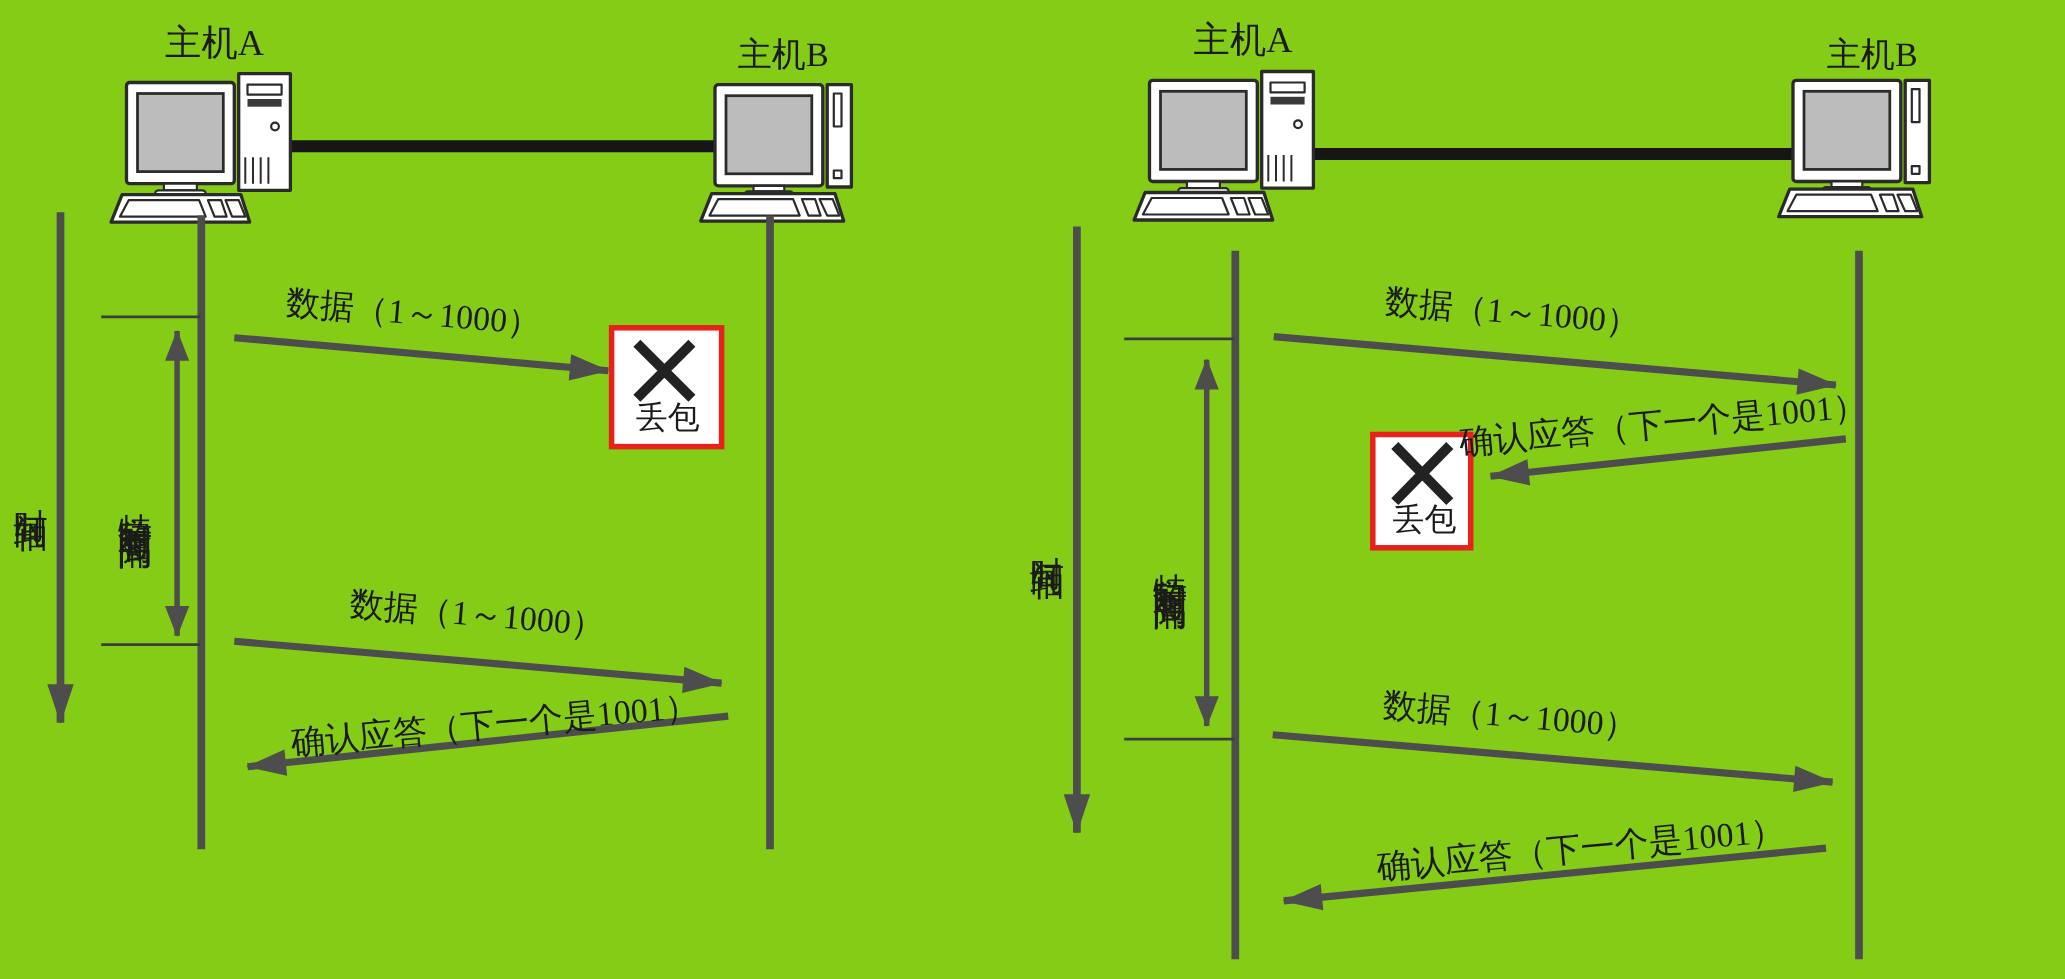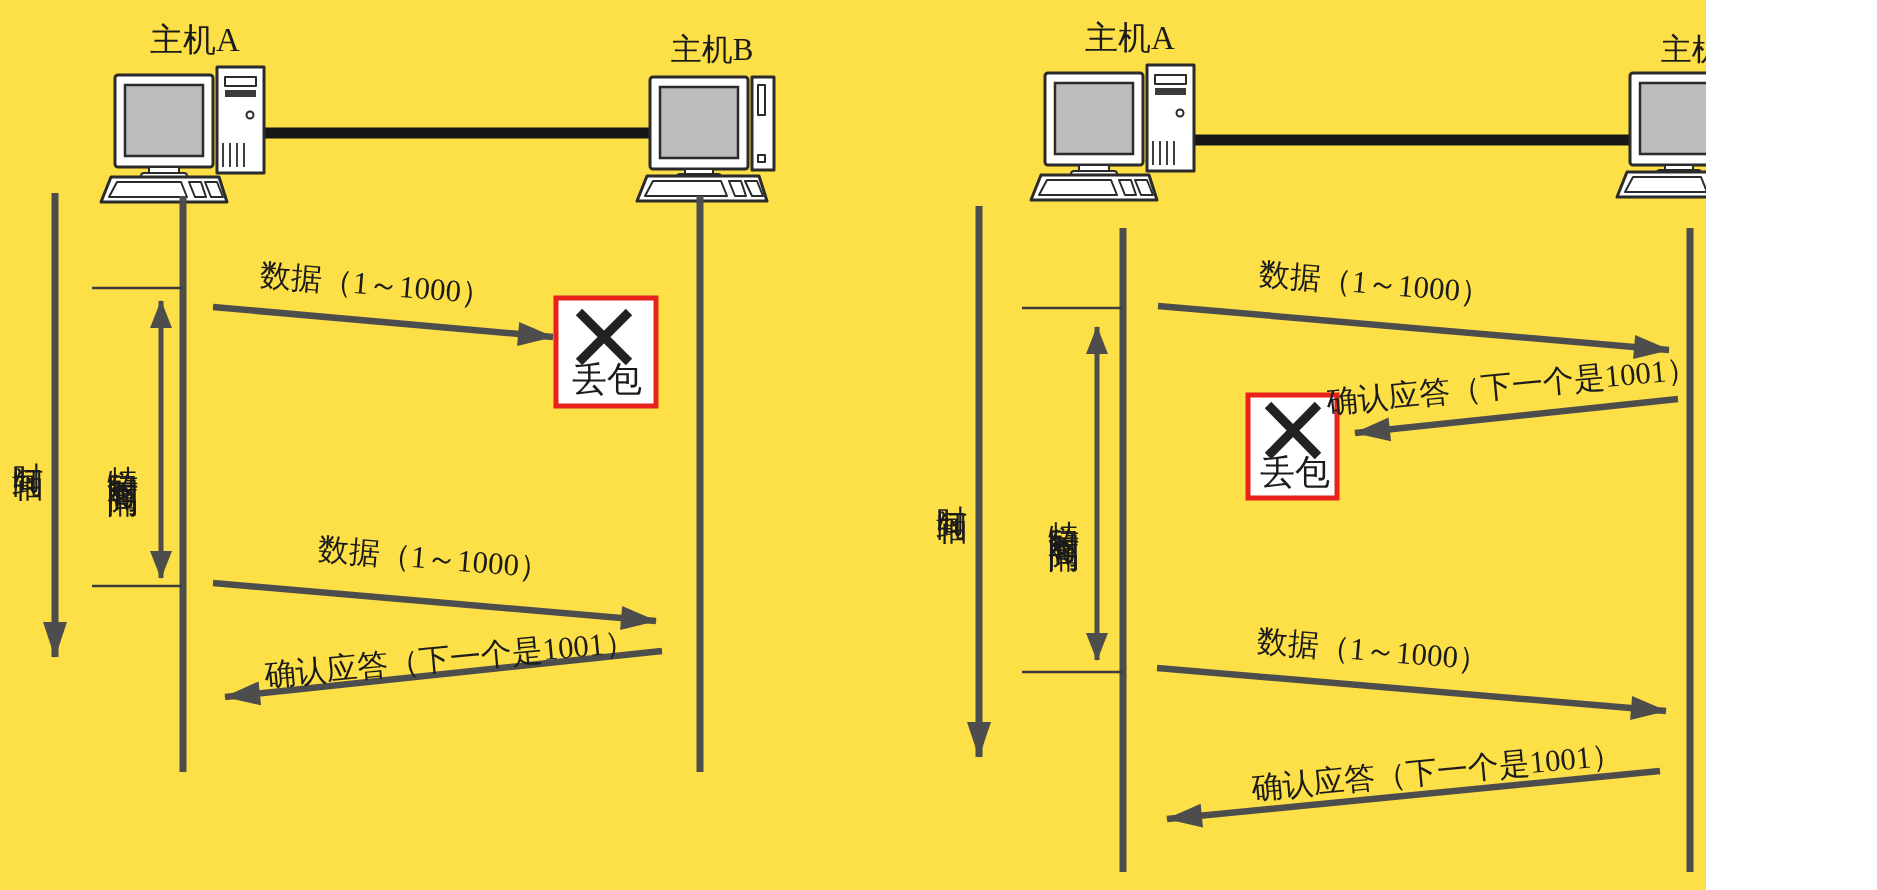--- a/index.html
+++ b/index.html
@@ -1,25 +1,25 @@
 <!DOCTYPE html>
 <html><head>
 <meta charset="utf-8">
 <style>
   html,body { margin:0; padding:0; background:#ffffff; }
-  .stage { position:relative; width:1706px; height:890px; background:#fde047; overflow:hidden;
+  .stage { position:relative; width:1877px; height:890px; background:#84cc16; overflow:hidden;
            font-family:"Liberation Serif","DejaVu Serif",serif; }
   .stage svg { position:absolute; left:0; top:0; }
   .lbl { position:absolute; color:#1b1b1b; white-space:nowrap;
          transform:translate(-50%,-50%); font-size:31px; line-height:1.05; }
   .host { font-size:33px; }
   .vert { writing-mode:vertical-rl; text-orientation:upright; letter-spacing:4px; }
   .tilt-dn { transform:translate(-50%,-50%) rotate(4.8deg); }
   .tilt-up { transform:translate(-50%,-50%) rotate(-5.3deg); }
-  .loss { font-size:35px;text-align:center; }
+  .loss { font-size:29px;text-align:center; }
   
   .oln  { fill:#fff; stroke:#2b2b2b; stroke-width:3; stroke-linejoin:round; }
   .oln2 { fill:#fff; stroke:#2b2b2b; stroke-width:2; stroke-linejoin:round; }
   .scr  { fill:#bcbcbc; stroke:#2b2b2b; stroke-width:2.5; }
   .dk   { fill:#3a3a3a; }
   .vent { stroke:#2b2b2b; stroke-width:1.8; fill:none; }
   .cable{ stroke:#161616; stroke-width:11; }
   .lifeline { stroke:#4d4d4d; stroke-width:7; }
   .axis { stroke:#4d4d4d; stroke-width:7; }
   .msg  { stroke:#4d4d4d; stroke-width:6.5; }

